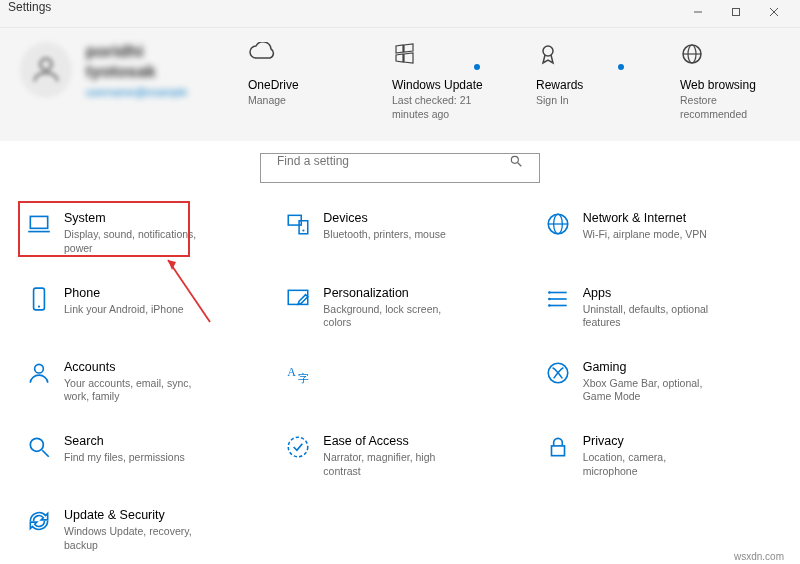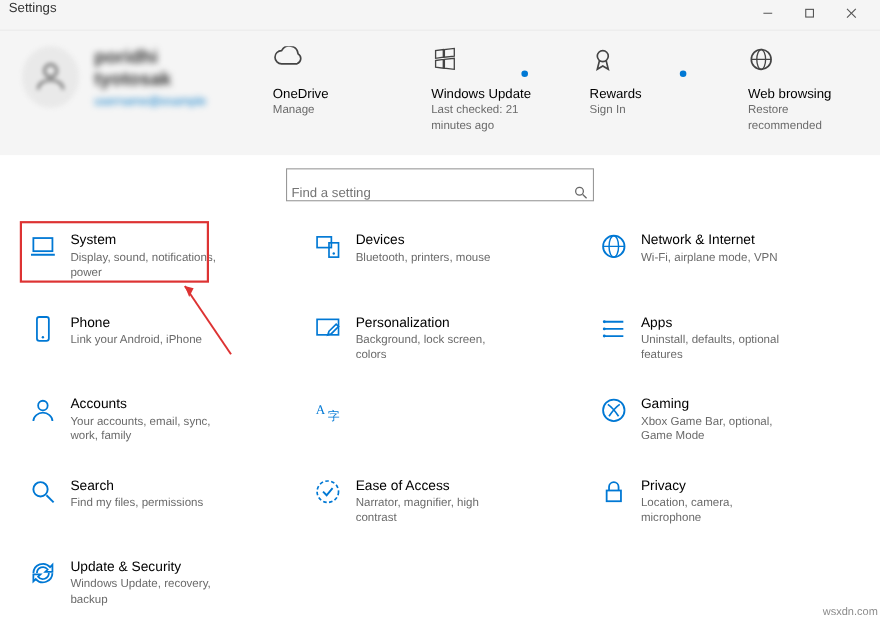--- a/index.html
+++ b/index.html
@@ -13,31 +13,31 @@
 .avatar { width: 56px; height: 56px; border-radius: 50%; background: #e9e9e9; display:flex; align-items:center; justify-content:center; filter: blur(2px); }
 .user-text { filter: blur(3px); }
 .user-name { font-size: 17px; font-weight: 600; color: #333; }
 .user-sub { font-size: 11px; color: #0a7cc9; margin-top: 4px; }
 .tiles { display: flex; gap: 44px; margin-left: 40px; }
 .tile { width: 100px; text-align: left; color: #444; }
 .tile .t-icon { height: 30px; margin-bottom: 6px; color: #333; position: relative; }
 .tile .t-icon .dot { position: absolute; width: 10px; height: 10px; background: #0078d4; border-radius: 50%; bottom: 0; right: 10px; border: 2px solid #f5f5f5; }
 .tile-title { font-size: 12px; color: #000; }
 .tile-sub { font-size: 10.5px; color: #6b6b6b; margin-top: 2px; line-height: 1.3; }
-.searchbar { width: 280px; height: 30px; margin: 12px auto 8px auto; border: 1px solid #999; display: flex; align-items: flex-end; padding: 0 4px; background: #fff; }
+.searchbar { width: 280px; height: 30px; margin: 12px auto 8px auto; border: 1px solid #999; display: flex; align-items: flex-start; padding: 0 16px; background: #fff; }
 .searchbar input { flex: 1; border: none; outline: none; font-size: 12px; background: transparent; }
 .searchbar .sicon { color: #666; font-size: 12px; }
 .grid { padding: 10px 18px; display: grid; grid-template-columns: repeat(3, 1fr); gap: 10px 14px; }
 .cat { display: flex; gap: 12px; padding: 10px 8px; align-items: flex-start; min-height: 58px; }
 .cat .cicon { width: 26px; height: 26px; flex-shrink: 0; color: #0078d4; display:flex; align-items:center; justify-content:center; }
 .cat-title { font-size: 12.5px; color: #000; }
 .cat-sub { font-size: 10.5px; color: #6b6b6b; margin-top: 3px; line-height: 1.3; max-width: 140px; }
 .highlight { position: absolute; border: 2px solid #d33; left: 18px; top: 201px; width: 172px; height: 56px; pointer-events:none; }
 .arrow-svg { position: absolute; left: 160px; top: 252px; pointer-events:none; }
-.watermark { position: absolute; right: 2px; bottom: 2px; font-size: 10px; color: #8b8b8b; }
+.watermark { position: absolute; right: 16px; bottom: 2px; font-size: 10px; color: #8b8b8b; }
 svg { display: block; }
 </style>
 </head>
 <body>
 
 <div class="titlebar">
   <span class="title">Settings</span>
   <div class="win-controls">
     <div class="win-btn">
         <svg width="10" height="10">

